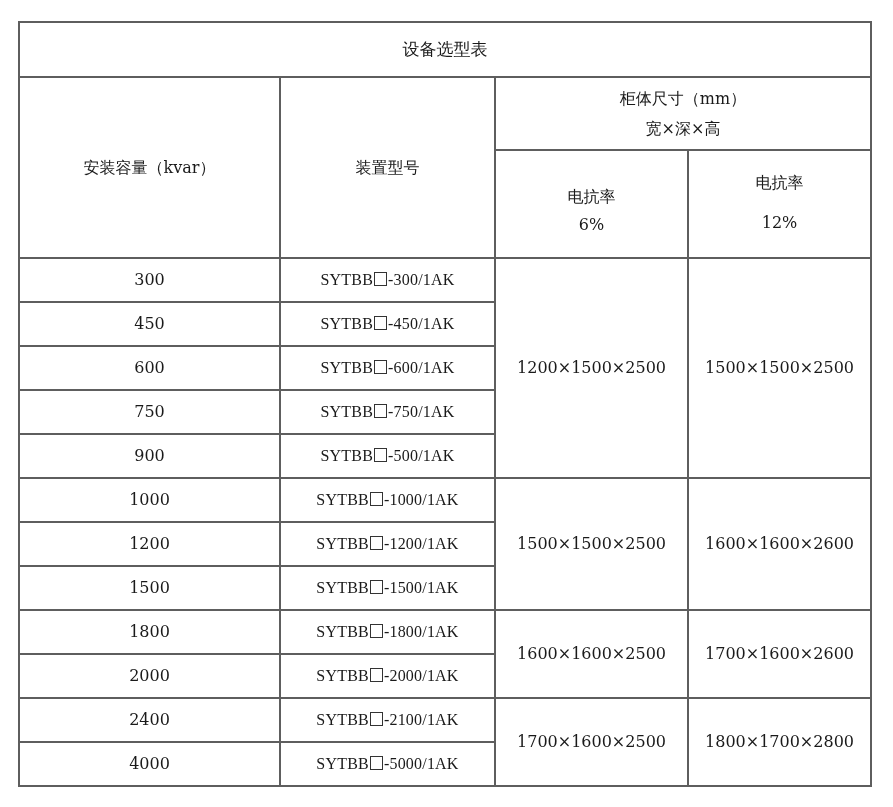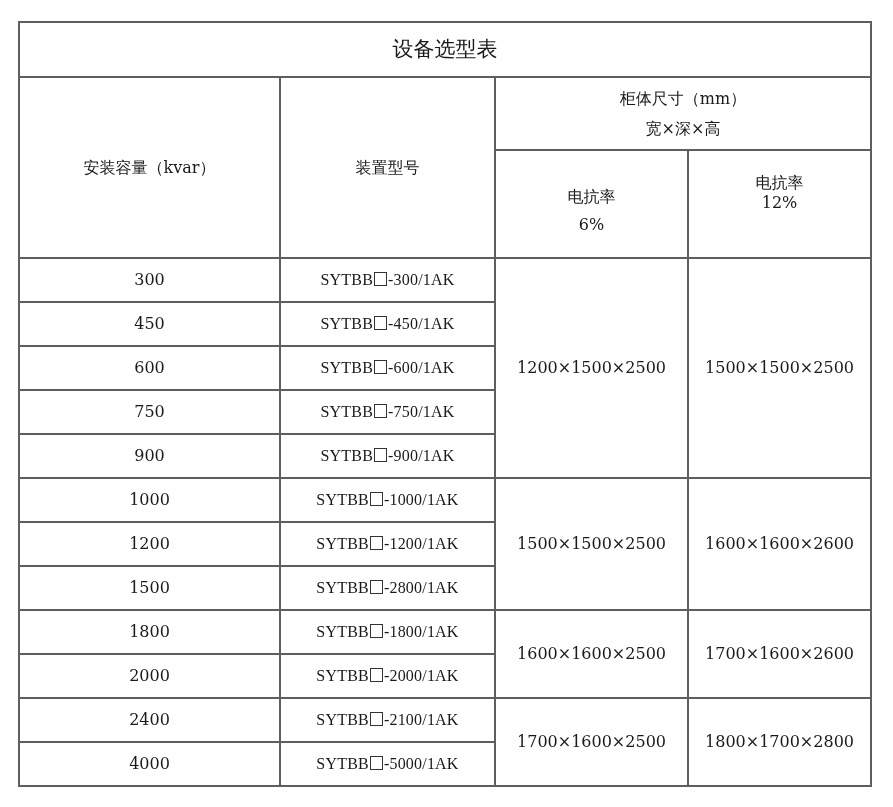--- a/index.html
+++ b/index.html
@@ -7,21 +7,21 @@
          font-family: "DejaVu Serif", "Liberation Serif", serif; color: #1a1a1a; }
   table.spec {
     position: absolute; left: 18px; top: 21px;
     width: 852px; border-collapse: collapse; table-layout: fixed;
     font-size: 16px;
   }
   table.spec td {
     border: 2px solid #5e5e5e; text-align: center; vertical-align: middle;
     padding: 0; line-height: 1.25;
   }
-  .title-cell { height: 53px; font-size: 21px; }
+  .title-cell { height: 53px; font-size: 17px; }
   .h-dim { height: 71px; }
   .h-dim div { line-height: 30px; }
   .h-rate { height: 106px; }
   .data-row td { height: 42px; margin-top: 20px; }
   .model { font-family: "Liberation Serif", "DejaVu Serif", serif; letter-spacing: 0.2px; }
   .sq { display: inline-block; width: 11px; height: 12px; border: 1.3px solid #333; vertical-align: -1px; margin: 0 1px; }
 </style>
 </head>
 <body>
 
@@ -44,21 +44,21 @@
         <div>宽×深×高</div>
       </td>
     </tr>
     <tr>
       <td class="h-rate">
         <div style="margin-top:14px">电抗率</div>
         <div style="margin-top:8px">6%</div>
       </td>
       <td class="h-rate" style="vertical-align:top;">
         <div style="margin-top:22px">电抗率</div>
-        <div style="margin-top:0">12%</div>
+        <div style="margin-top:20px">12%</div>
       </td>
     </tr>
     <tr class="data-row">
         <td>300</td>
         <td class="model"><span>SYTBB</span><span class="sq"></span><span>-300/1AK</span></td>
         <td rowspan="5">1200×1500×2500</td>
         <td rowspan="5">1500×1500×2500</td>
       </tr>
       <tr class="data-row">
         <td>450</td>
@@ -67,35 +67,35 @@
       <tr class="data-row">
         <td>600</td>
         <td class="model"><span>SYTBB</span><span class="sq"></span><span>-600/1AK</span></td>
       </tr>
       <tr class="data-row">
         <td>750</td>
         <td class="model"><span>SYTBB</span><span class="sq"></span><span>-750/1AK</span></td>
       </tr>
       <tr class="data-row">
         <td>900</td>
-        <td class="model"><span>SYTBB</span><span class="sq"></span><span>-900/1AK</span></td>
+        <td class="model"><span>SYTBB</span><span class="sq"></span><span>-500/1AK</span></td>
       </tr>
       <tr class="data-row">
         <td>1000</td>
         <td class="model"><span>SYTBB</span><span class="sq"></span><span>-1000/1AK</span></td>
         <td rowspan="3">1500×1500×2500</td>
         <td rowspan="3">1600×1600×2600</td>
       </tr>
       <tr class="data-row">
         <td>1200</td>
         <td class="model"><span>SYTBB</span><span class="sq"></span><span>-1200/1AK</span></td>
       </tr>
       <tr class="data-row">
         <td>1500</td>
-        <td class="model"><span>SYTBB</span><span class="sq"></span><span>-2800/1AK</span></td>
+        <td class="model"><span>SYTBB</span><span class="sq"></span><span>-1500/1AK</span></td>
       </tr>
       <tr class="data-row">
         <td>1800</td>
         <td class="model"><span>SYTBB</span><span class="sq"></span><span>-1800/1AK</span></td>
         <td rowspan="2">1600×1600×2500</td>
         <td rowspan="2">1700×1600×2600</td>
       </tr>
       <tr class="data-row">
         <td>2000</td>
         <td class="model"><span>SYTBB</span><span class="sq"></span><span>-2000/1AK</span></td>

